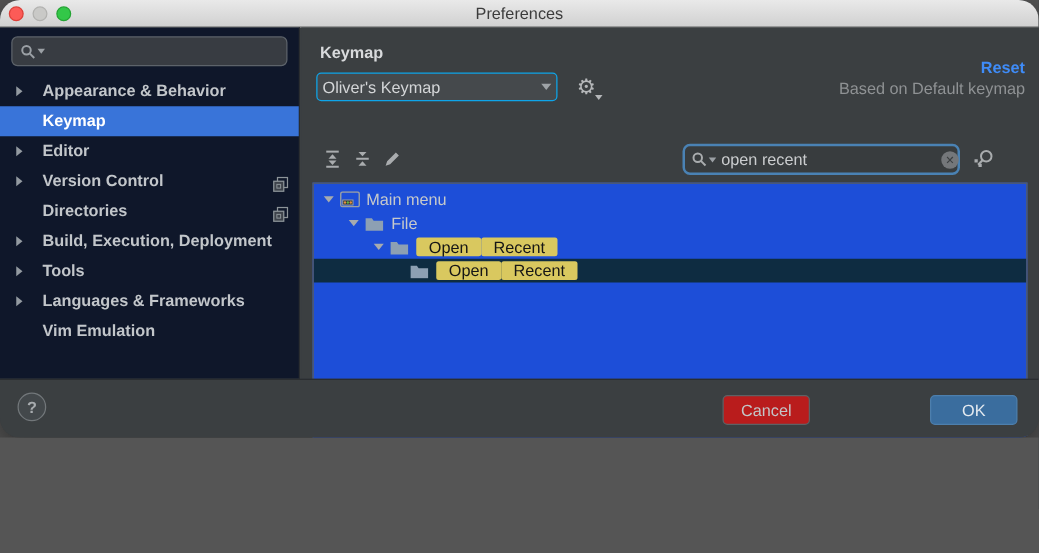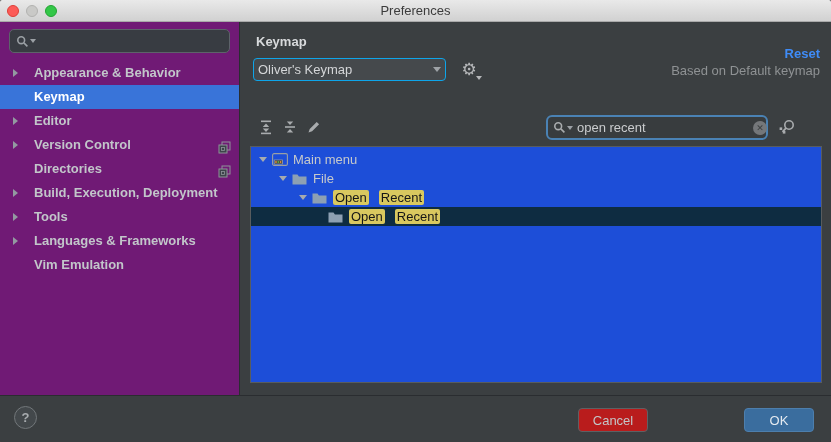--- a/index.html
+++ b/index.html
@@ -1,32 +1,32 @@
 <!DOCTYPE html>
 <html style="--accent: #3974d9; --selection-row: #0e2c41; --match-highlight: #d9c85f; --reset-link: #3f8cf8; --ok-button: #3a6d9e; --search-focus-border: #4a82b4;"><head>
 <meta charset="utf-8">
 <style>
   * { box-sizing: border-box; margin: 0; padding: 0; }
   body { background:#555; font-family:"Liberation Sans", sans-serif; }
-  .window { position:relative; width:831px; height:442px; background:#3b3f41;
-            border-radius:2px; overflow:hidden; box-shadow:0 10px 30px rgba(0,0,0,.5); }
+  .window { position:relative; width:831px; height:350px; background:#3b3f41;
+            border-radius:16px; overflow:hidden; box-shadow:0 10px 30px rgba(0,0,0,.5); }
 
   
   .titlebar { position:absolute; top:0; left:0; right:0; height:22px;
               background:linear-gradient(#e9e9e9,#d1d1d1); border-bottom:1px solid #a9a9a9; }
   .lights { position:absolute; left:7px; top:5px; display:flex; gap:7px; }
   .light { width:12px; height:12px; border-radius:50%; display:inline-block; }
   .light.red   { background:#fc5b57; border:1px solid #dd3f38; }
   .light.gray  { background:#c9c9c7; border:1px solid #b2b2b0; }
   .light.green { background:#33c748; border:1px solid #23a433; }
   .title { text-align:center; line-height:21px; font-size:13px; color:#3c3c3c; }
 
   
   .sidebar { position:absolute; top:22px; left:0; width:240px; bottom:47px;
-             background:#701a75; border-right:1px solid #2a2d30; }
+             background:#0f172a; border-right:1px solid #2a2d30; }
   .side-search { position:absolute; left:9px; top:7px; width:221px; height:24px;
                  background:#383c42; border:1px solid #5d636a; border-radius:5px;
                  display:flex; align-items:center; padding:0 6px; }
   .mag-wrap { display:flex; align-items:center; flex:0 0 auto; }
   .mag-caret { width:0; height:0; border-left:3.5px solid transparent; border-right:3.5px solid transparent;
                border-top:4px solid #9ba0a5; margin-left:1px; }
   .side-search input { flex:1; background:transparent; border:none; outline:none;
                        color:#c8cbce; font-size:13px; margin-left:4px; font-family:"Liberation Sans",sans-serif; }
   .nav { position:absolute; top:39px; left:0; right:0; }
   .nav-item { position:relative; height:24px; line-height:24px; color:#c2c6ca;
@@ -76,21 +76,21 @@
   .tree { position:absolute; left:9px; top:124px; width:572px; height:237px;
           border:1px solid #585c5e; background:#1d4ed8; padding-top:3px; overflow:hidden; }
   .tree-row { position:relative; height:19px; display:flex; align-items:center;
               font-size:13px; color:#c6c9cb; cursor:default; }
   .tree-row.selected { background:var(--selection-row); }
   .tree-arrow { width:0; height:0; border-left:4px solid transparent; border-right:4px solid transparent;
                 border-top:5px solid #a7abae; margin:0 5px 0 4px; flex:0 0 auto; }
   .tree-arrow-spacer { width:13px; flex:0 0 auto; }
   .tree-icon { width:16px; height:14px; margin-right:5px; flex:0 0 auto; display:inline-flex; align-items:center; }
   .tree-label { white-space:nowrap; line-height:15px; }
-  .match { background:var(--match-highlight); color:#161616; padding:0 2px; margin-right:10px;
+  .match { background:var(--match-highlight); color:#161616; padding:0 10px; margin-right:0;
            border-radius:2px; display:inline-block; line-height:15px; }
 
   
   .footer { position:absolute; left:0; right:0; bottom:0; height:47px;
             background:#3b3f41; border-top:1px solid #2a2d30; }
   .help-btn { position:absolute; left:14px; top:10px; width:23px; height:23px; border-radius:50%;
               background:#43484b; border:1px solid #72777a; color:#a8acaf; font-size:13px;
               font-weight:bold; cursor:pointer; line-height:20px; text-align:center; padding:0; }
   .btn { position:absolute; top:12px; width:70px; height:24px; border-radius:4px;
          background:#b91c1c; border:1px solid #5d6164; color:#c3c6c8; font-size:13px;

